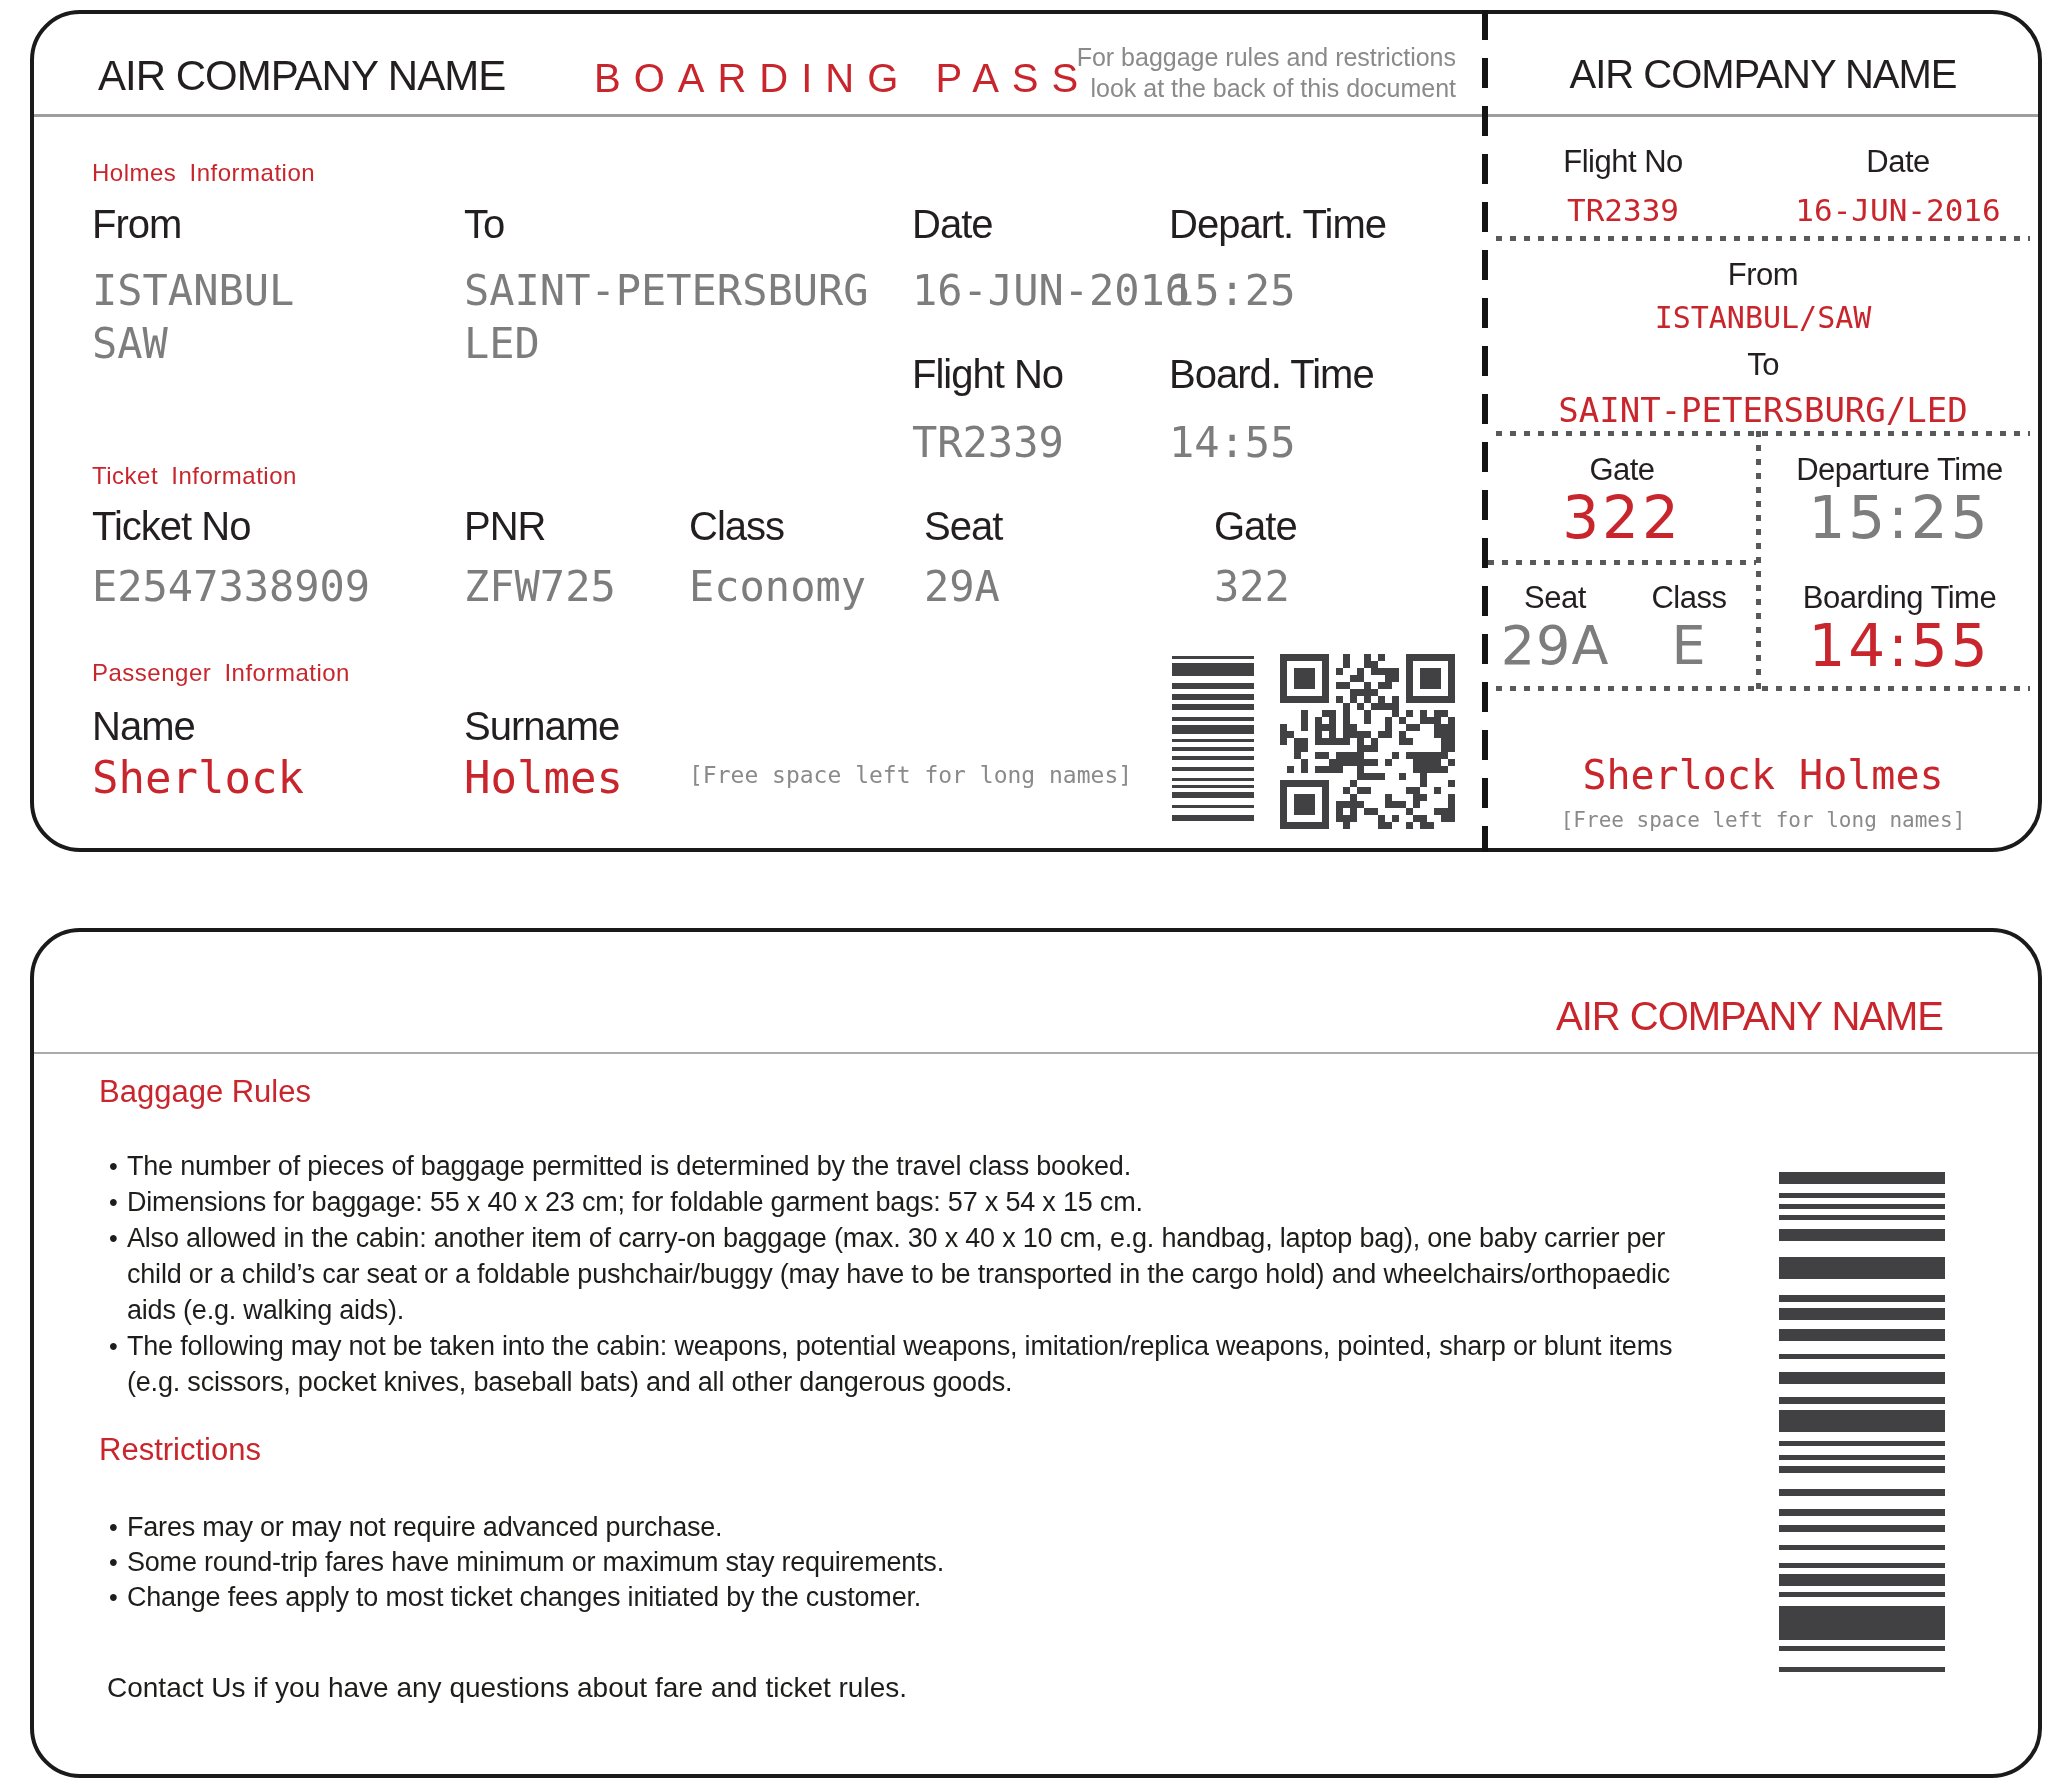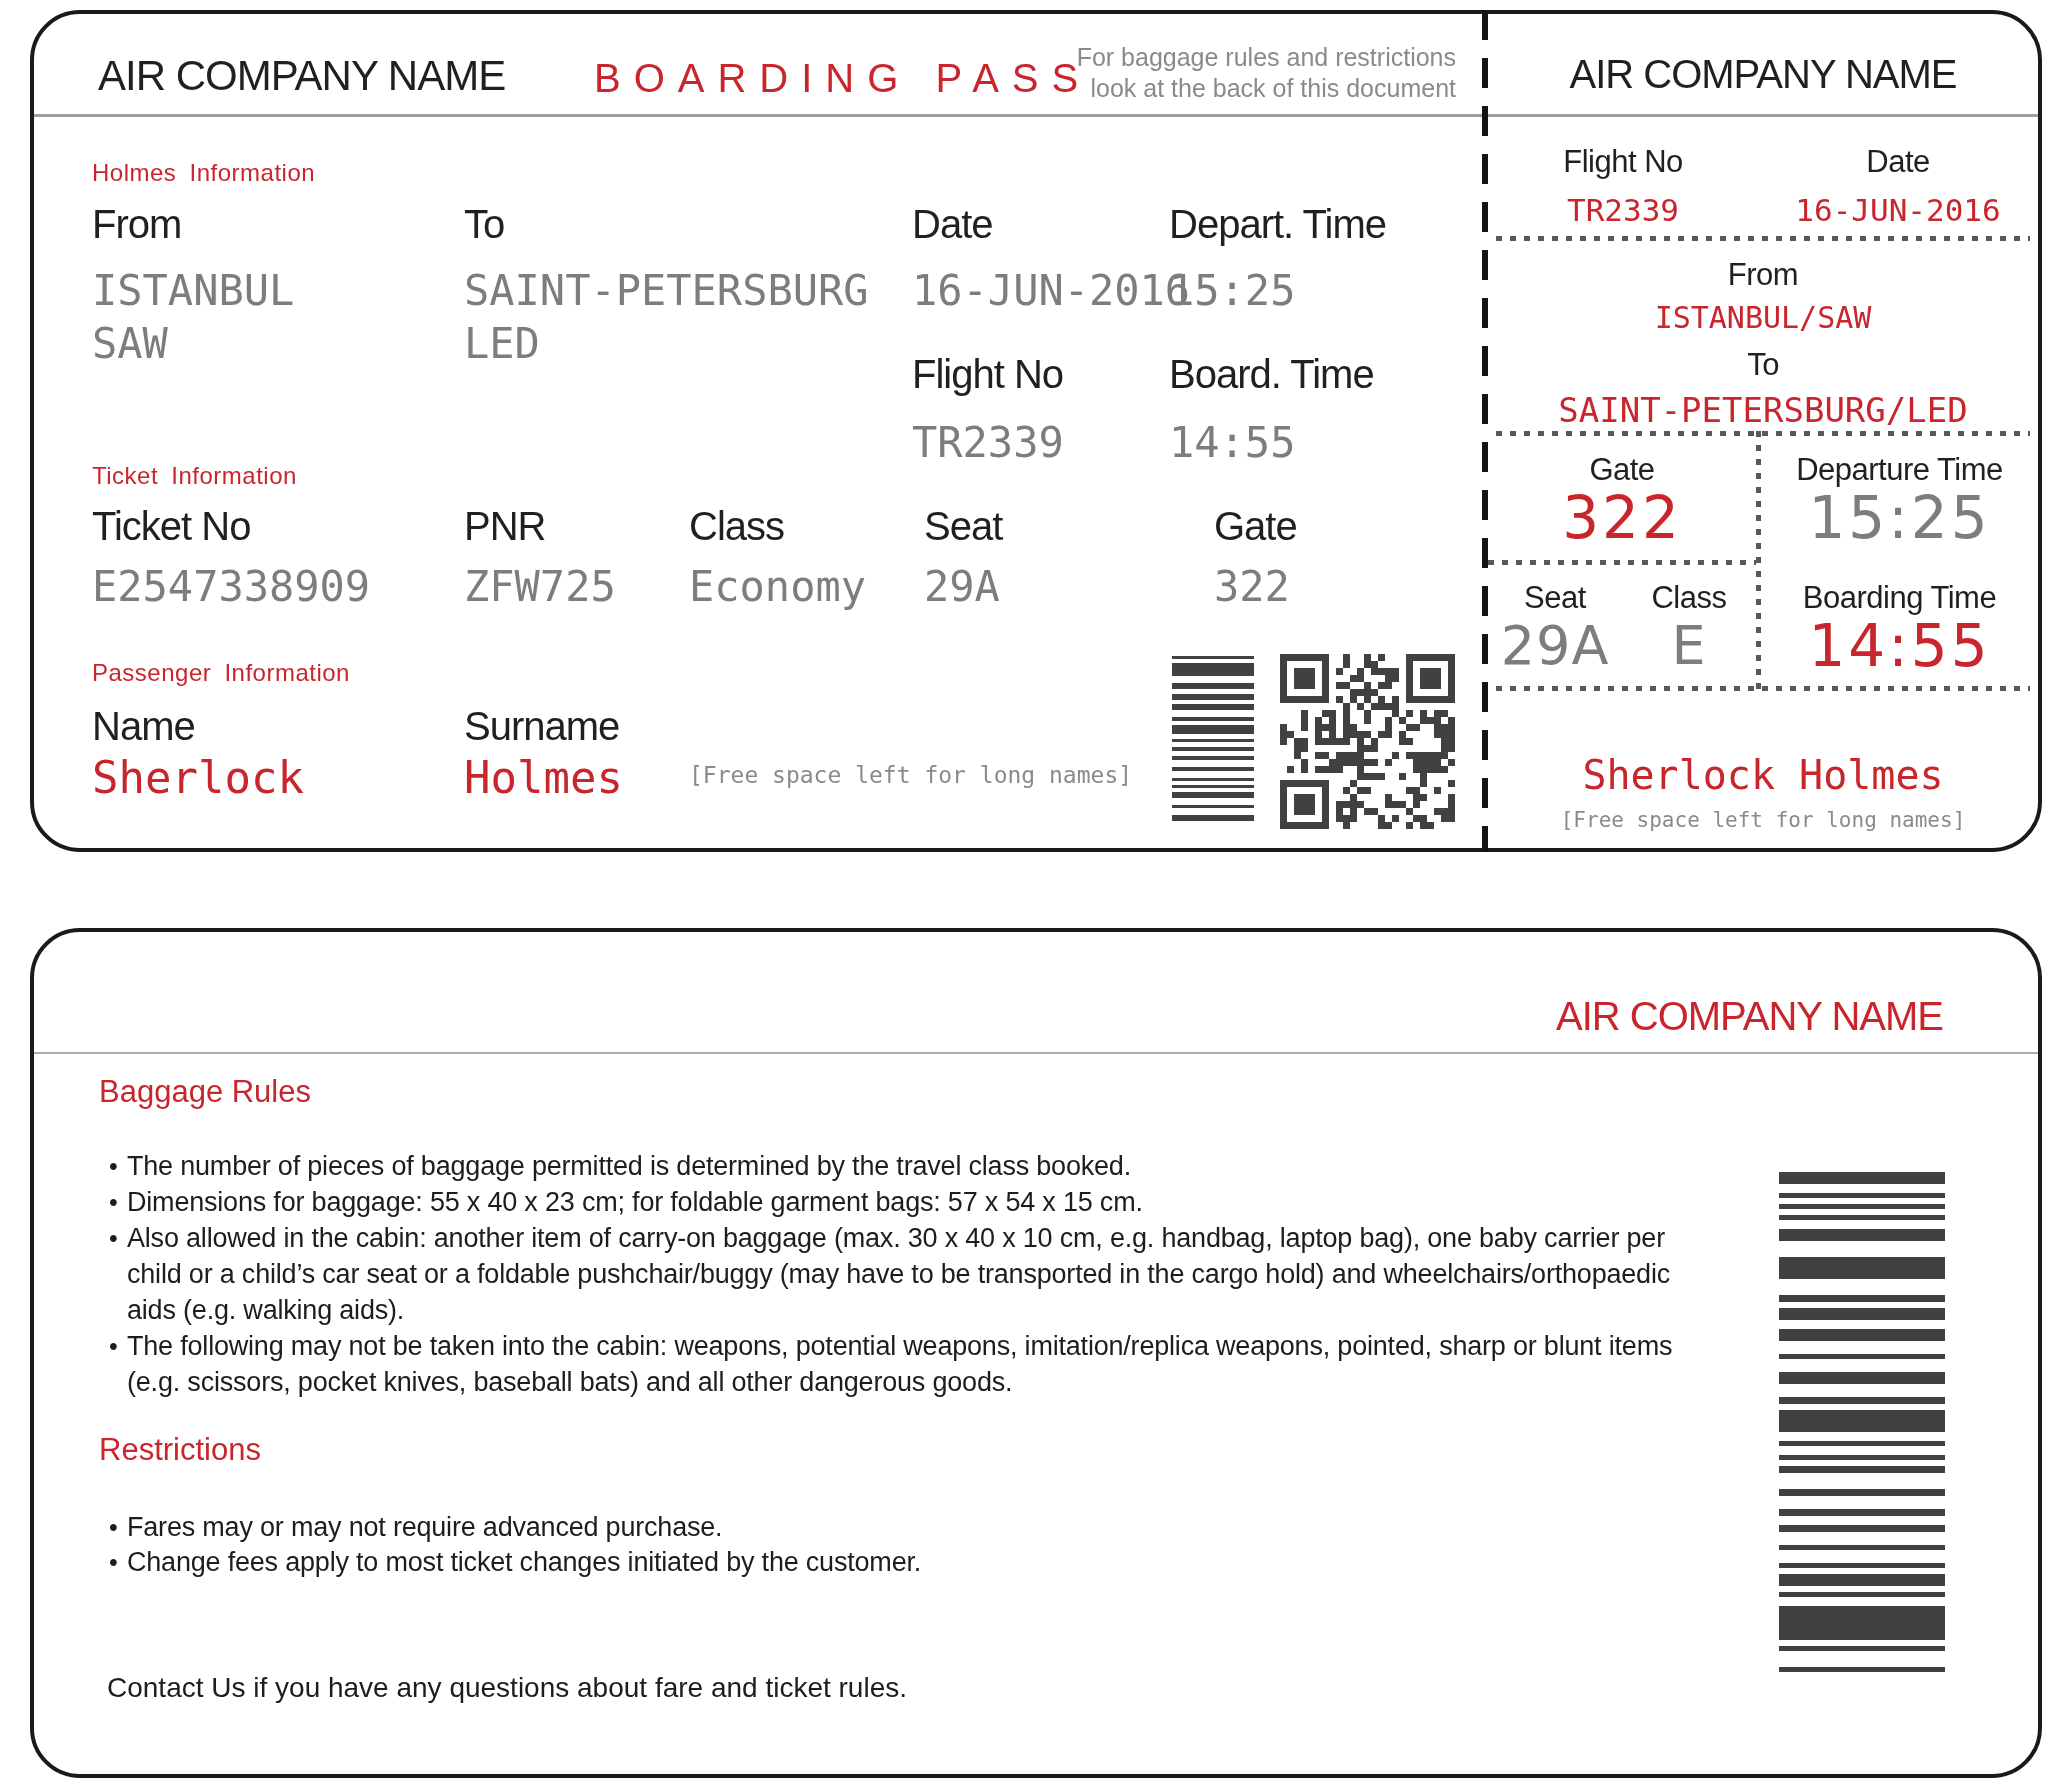--- a/index.html
+++ b/index.html
@@ -857,20 +857,21 @@
   <ul class="abs rules b-list1">
       <li>The number of pieces of baggage permitted is determined by the travel class booked.</li>
       <li>Dimensions for baggage: 55 x 40 x 23 cm; for foldable garment bags: 57 x 54 x 15 cm.</li>
       <li>Also allowed in the cabin: another item of carry-on baggage (max. 30 x 40 x 10 cm, e.g. handbag, laptop bag), one baby carrier per child or a child’s car seat or a foldable pushchair/buggy (may have to be transported in the cargo hold) and wheelchairs/orthopaedic aids (e.g. walking aids).</li>
       <li>The following may not be taken into the cabin: weapons, potential weapons, imitation/replica weapons, pointed, sharp or blunt items (e.g. scissors, pocket knives, baseball bats) and all other dangerous goods.</li>
     </ul>
 
   <div class="abs b-head b-head2">Restrictions</div>
   <ul class="abs rules b-list2">
       <li>Fares may or may not require advanced purchase.</li>
+      <li>Some round-trip fares have minimum or maximum stay requirements.</li>
       <li>Change fees apply to most ticket changes initiated by the customer.</li>
     </ul>
 
   <div class="abs b-contact">Contact Us if you have any questions about fare and ticket rules.</div>
 
   <div class="abs barcode b-barcode" id="back-barcode">
       <div class="bar" style="height: 12px; margin-bottom: 9px;"></div>
       <div class="bar" style="height: 5px; margin-bottom: 6px;"></div>
       <div class="bar" style="height: 5px; margin-bottom: 6px;"></div>
       <div class="bar" style="height: 5px; margin-bottom: 9px;"></div>

